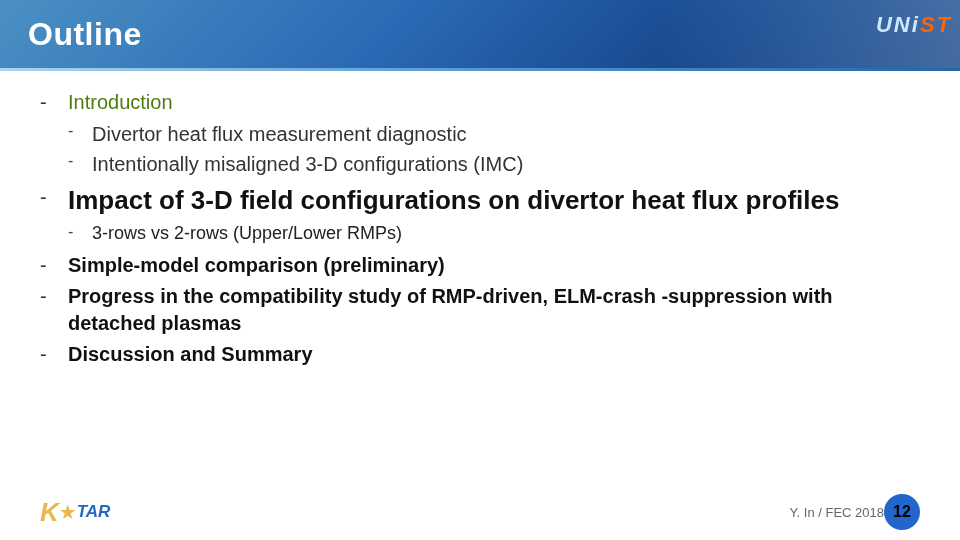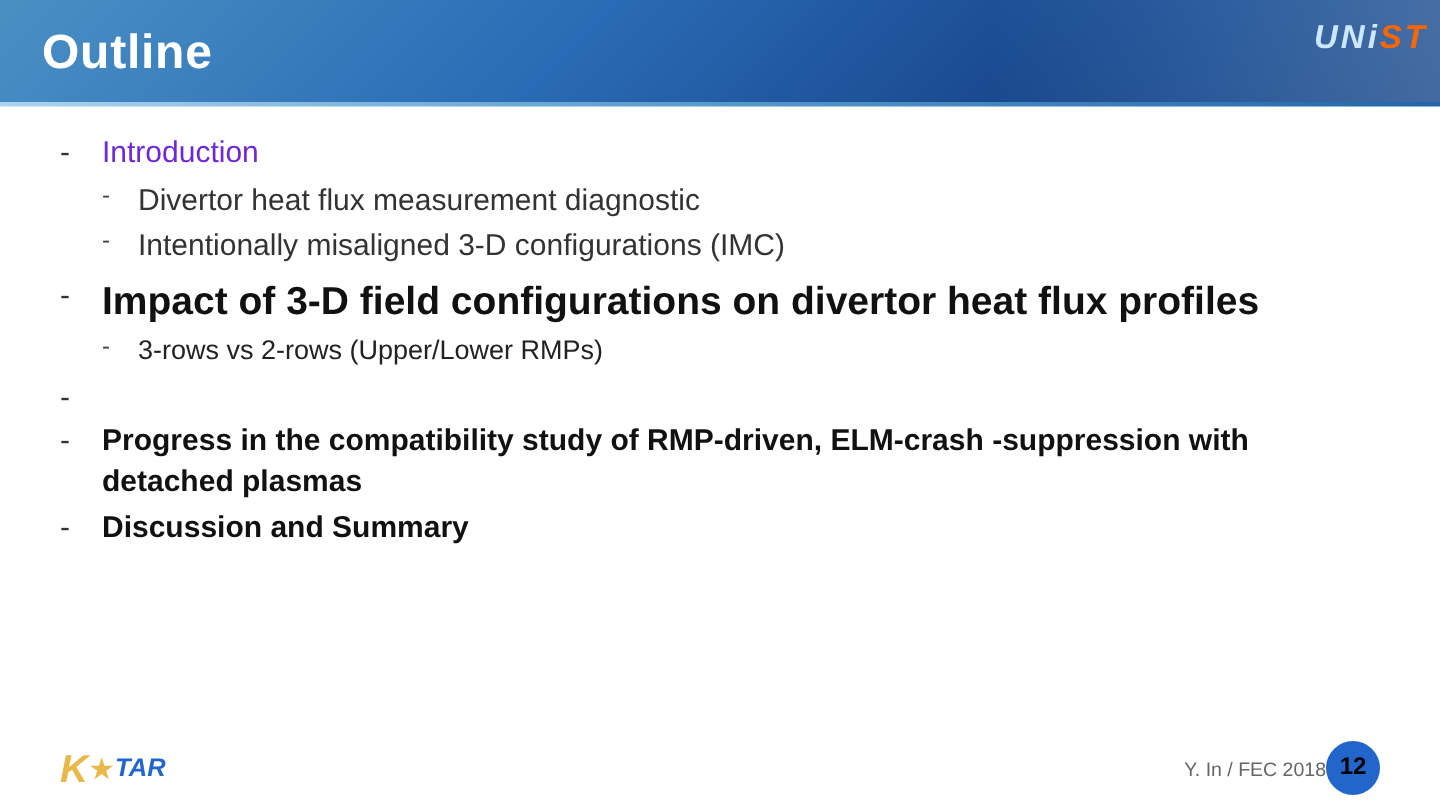--- a/index.html
+++ b/index.html
@@ -13,22 +13,21 @@
       position: relative;
     }
 
     
     .header {
       position: relative;
       width: 100%;
       height: 68px;
       background: linear-gradient(135deg, #4a90c4 0%, #2a6bb5 40%, #1a4a90 70%, #0d2d6b 100%);
       display: flex;
-      align-items: center;
-      padding: 0 28px;
+      padding: 16px 28px;
       overflow: hidden;
     }
 
     .header::after {
       content: '';
       position: absolute;
       right: 0;
       top: 0;
       width: 300px;
       height: 100%;
@@ -94,21 +93,21 @@
 
     .dash {
       min-width: 28px;
       font-size: 20px;
       color: #333;
       margin-top: 2px;
     }
 
     .item-text {
       font-size: 20px;
-      color: #6d28d9;
+      color: #4d7c0f;
       line-height: 1.35;
     }
 
     .item-text.large {
       font-size: 26px;
       font-weight: bold;
       color: #111;
       line-height: 1.25;
     }
 
@@ -244,20 +243,21 @@
   </div>
   <div class="sub-items">
     <div class="sub-item">
       <span class="sub-dash">-</span>
       <span class="sub-text medium">3-rows vs 2-rows (Upper/Lower RMPs)</span>
     </div>
   </div>
 
   <div class="outline-item section-gap">
     <span class="dash">-</span>
+    <span class="item-text bold">Simple-model comparison (preliminary)</span>
   </div>
 
   <div class="outline-item section-gap">
     <span class="dash">-</span>
     <span class="item-text bold">Progress in the compatibility study of RMP-driven, ELM-crash -suppression with detached plasmas</span>
   </div>
 
   <div class="outline-item section-gap">
     <span class="dash">-</span>
     <span class="item-text bold">Discussion and Summary</span>

